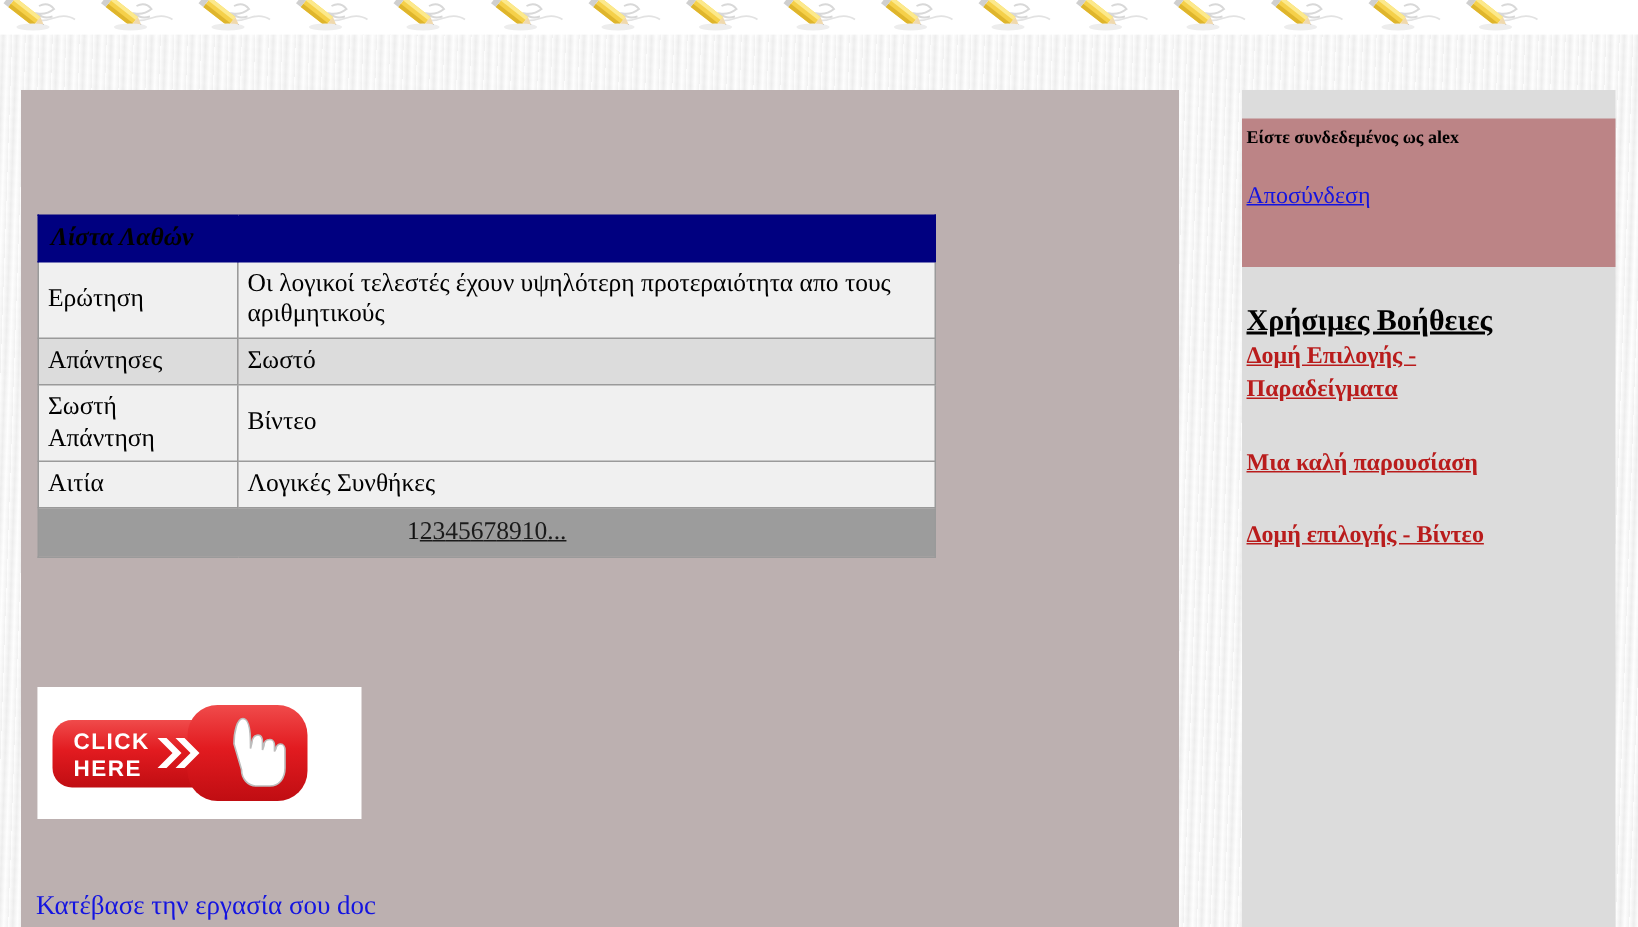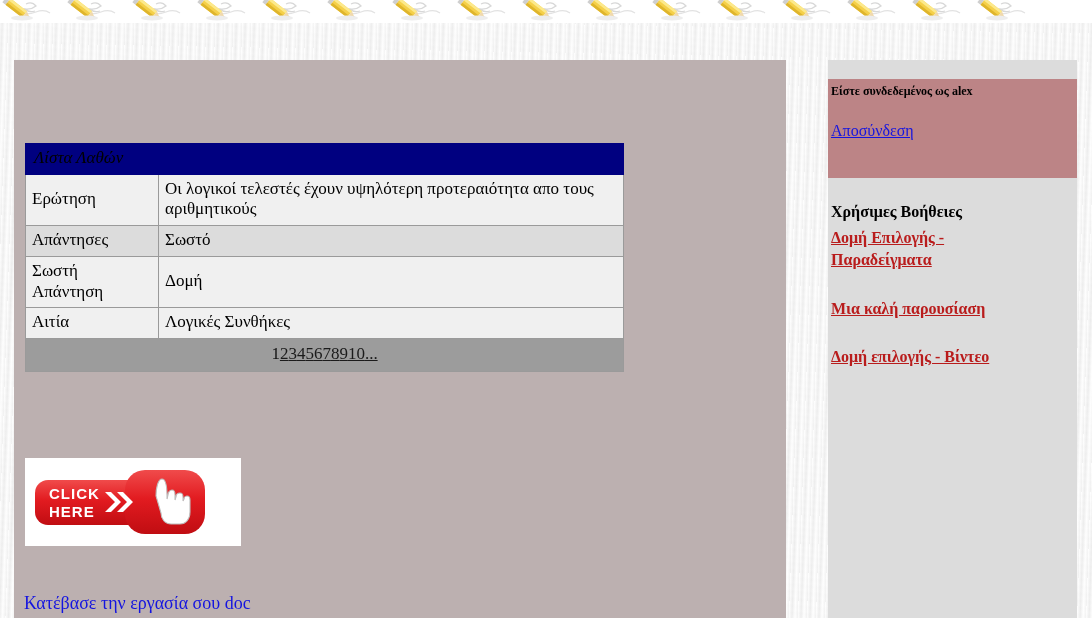--- a/index.html
+++ b/index.html
@@ -63,21 +63,21 @@
     padding: 4px 6px 5px 6px;
     font-size: 17px;
     line-height: 1.22;
     color: #000000;
     vertical-align: middle;
   }
   #mistakes-table .col-label { width: 133px; }
   .table-title-cell {
     background: #000080;
     color: #ffffff;
-    font-weight: normal;
+    font-weight: bold;
     font-style: italic;
     font-size: 17px;
     padding: 4px 6px 5px 8px !important;
     border: 1px solid #000080 !important;
   }
   .row-odd  td { background: #f0f0f0; }
   .row-even td { background: #dcdcdc; }
   .pager-cell {
     background: #9c9c9c !important;
     text-align: center;
@@ -150,24 +150,25 @@
     top: 62px;
     font-size: 16px;
     color: #1414e0;
     text-decoration: underline;
     cursor: pointer;
   }
   #helps-heading {
     position: absolute;
     left: 3px;
     top: 143px;
-    font-size: 16px;
+    font-size: 20px;
     font-weight: bold;
     color: #000000;
     white-space: nowrap;
+    text-decoration: underline;
   }
   .help-link {
     position: absolute;
     left: 3px;
     font-size: 16px;
     font-weight: bold;
     color: #b91c1c;
     text-decoration: underline;
     cursor: pointer;
     line-height: 1.38;
@@ -452,21 +453,21 @@
         <tr class="row-odd">
           <td>Ερώτηση</td>
           <td>Οι λογικοί τελεστές έχουν υψηλότερη προτεραιότητα απο τους αριθμητικούς</td>
         </tr>
         <tr class="row-even">
           <td>Απάντησες</td>
           <td>Σωστό</td>
         </tr>
         <tr class="row-odd">
           <td>Σωστή Απάντηση</td>
-          <td>Δομή</td>
+          <td>Βίντεο</td>
         </tr>
         <tr class="row-odd">
           <td>Αιτία</td>
           <td>Λογικές Συνθήκες</td>
         </tr>
         <tr>
           <td class="pager-cell" colspan="2"><span class="pager-current">1</span><span class="pager-link">2</span><span class="pager-link">3</span><span class="pager-link">4</span><span class="pager-link">5</span><span class="pager-link">6</span><span class="pager-link">7</span><span class="pager-link">8</span><span class="pager-link">9</span><span class="pager-link">10</span><span class="pager-link">...</span></td>
         </tr>
       </tbody>
   </table>

